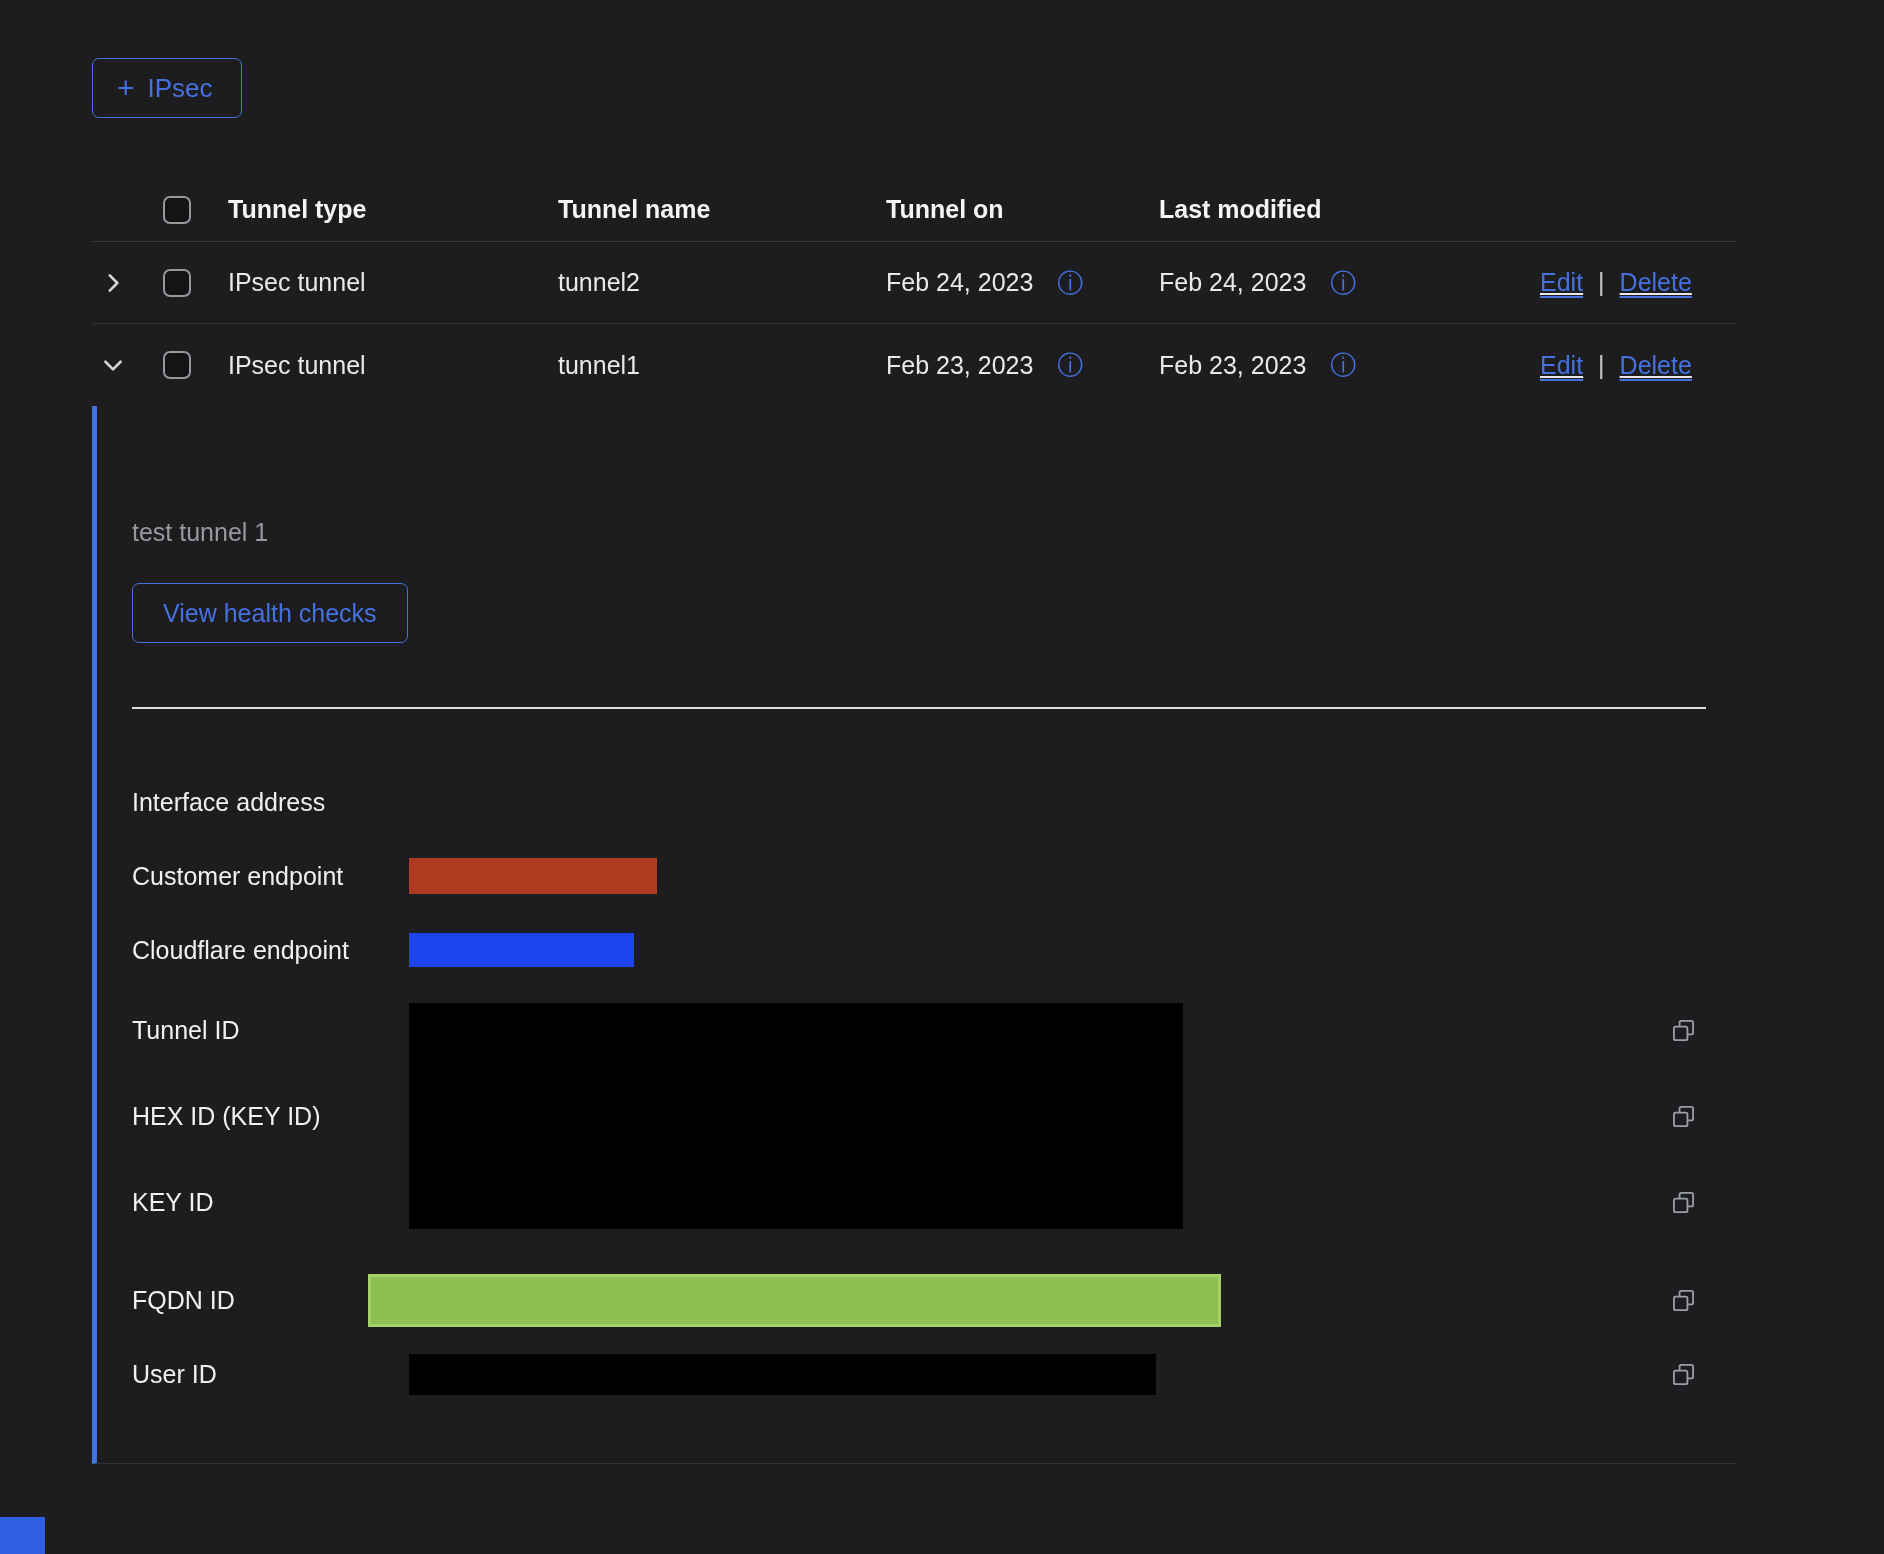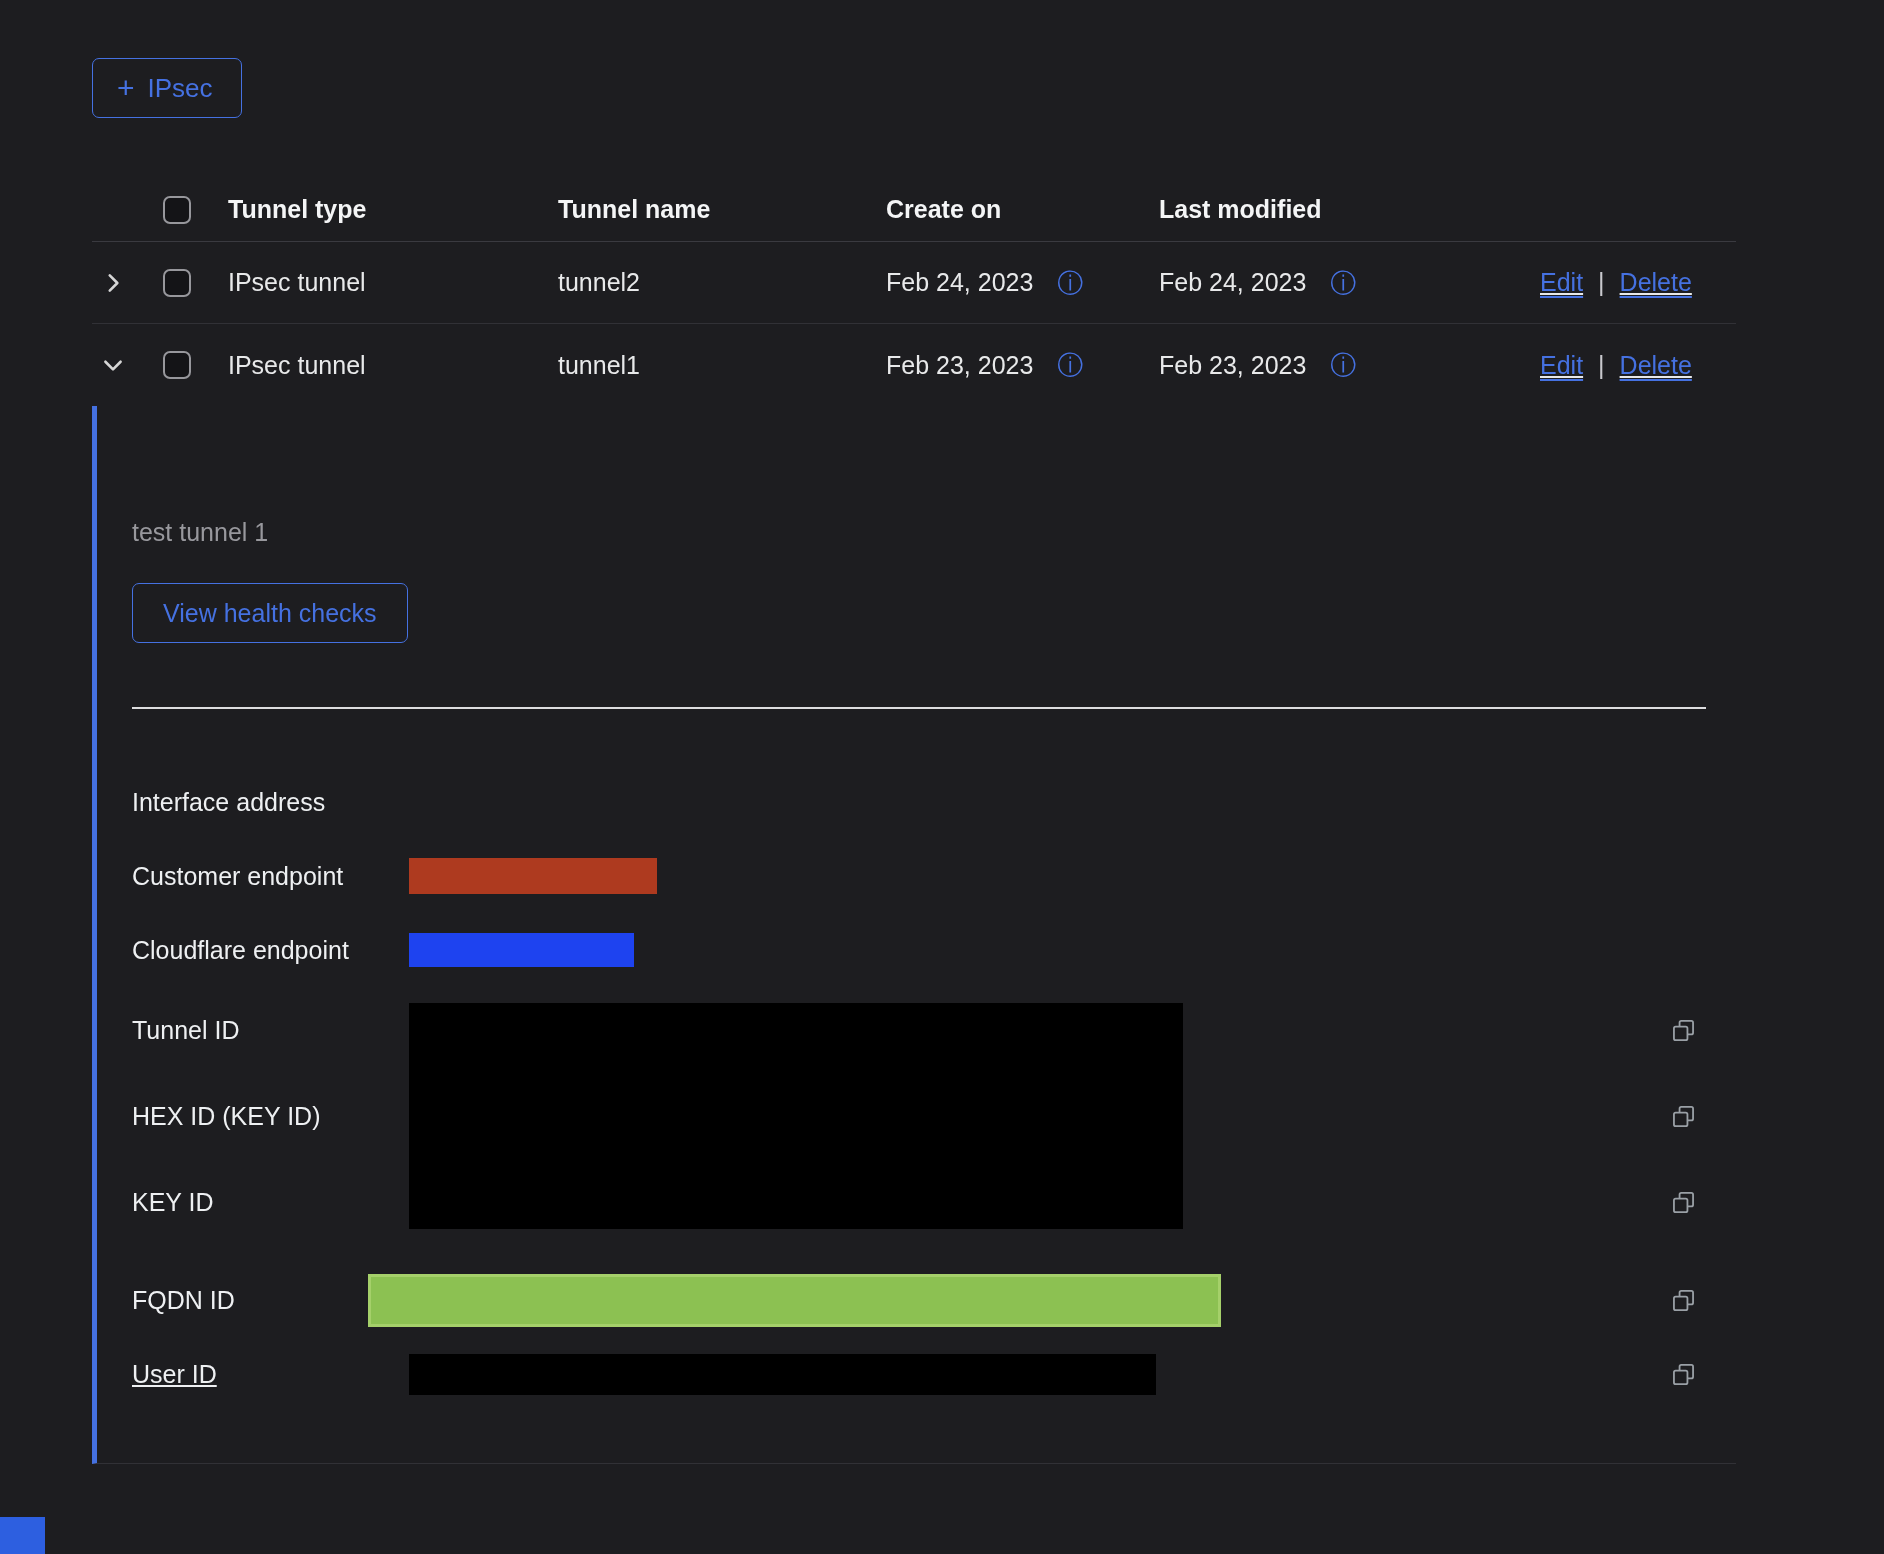--- a/index.html
+++ b/index.html
@@ -91,21 +91,21 @@
   }
   .flabel{font-weight:500;color:#eef0f2;}
   .fvalue{color:#e4e5e7;padding-left:25px;}
   .redact{display:block;}
   .redact-red{width:248px;height:36px;background:var(--red);}
   .redact-blue{width:225px;height:34px;background:var(--vblue);}
   .redact-black-big{grid-column:2;grid-row:4 / span 3;width:774px;height:226px;background:#000;}
   .redact-green{width:853px;height:53px;background:var(--green);border:3px solid var(--green-border);margin-left:-41px;}
   .redact-black-small{width:747px;height:41px;background:#000;}
   .copy-btn{background:none;border:none;cursor:pointer;justify-self:start;padding:0 0 0 6px;display:flex;}
-  .r4{grid-row:4;} .r5{grid-row:5;} .r6{grid-row:6;} .r7{grid-row:7;margin-top:24px;} .r8{grid-row:8;text-decoration:underline;}
+  .r4{grid-row:4;} .r5{grid-row:5;} .r6{grid-row:6;} .r7{grid-row:7;margin-top:24px;} .r8{grid-row:8;}
   .c1{grid-column:1;} .c2{grid-column:2;} .c3{grid-column:3;}
   .bottom-accent{
     position:absolute;left:0;bottom:0;
     width:45px;height:37px;background:#2d5fe0;
   }
 </style>
 </head>
 <body>
 
 
@@ -115,21 +115,21 @@
   <span>IPsec</span>
 </button>
 
 <div class="table">
 
   <div class="grid-row thead">
     <span></span>
     <input type="checkbox" class="checkbox" style="">
     <span>Tunnel type</span>
     <span>Tunnel name</span>
-    <span>Create on</span>
+    <span>Tunnel on</span>
     <span>Last modified</span>
     <span></span>
   </div>
 
   <div class="grid-row trow">
     <button class="chevron">
       <svg width="26" height="26" viewBox="0 0 24 24">
           <path d="M9 5l7 7-7 7" fill="none" stroke="#d6d6d6" stroke-width="2.4" stroke-linecap="round" stroke-linejoin="round"></path>
         </svg>
     </button>

